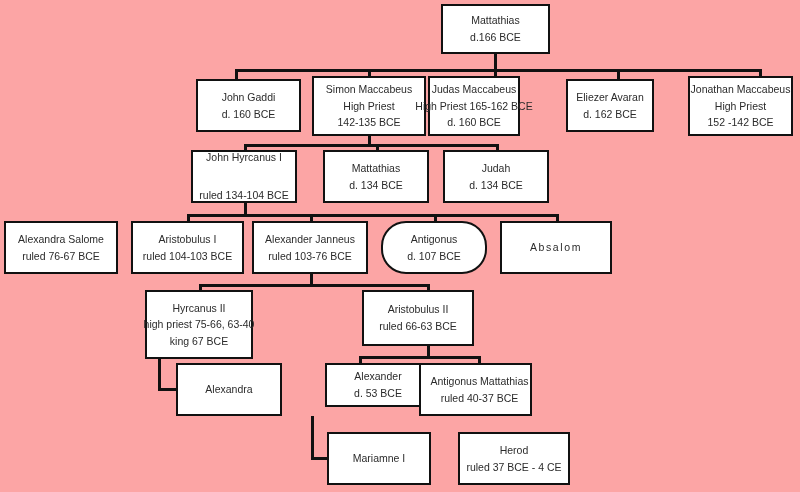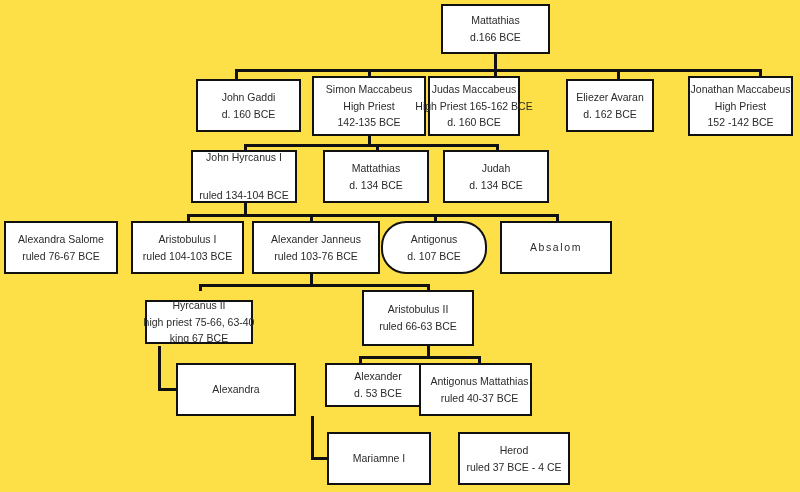--- a/index.html
+++ b/index.html
@@ -7,21 +7,21 @@
     padding: 0;
     background: #ffffff;
   }
   body {
     font-family: "Liberation Sans", sans-serif;
   }
   #chart {
     position: relative;
     width: 800px;
     height: 492px;
-    background: #fde047;
+    background: #fca5a5;
     overflow: hidden;
   }
   .node {
     position: absolute;
     box-sizing: border-box;
     border: 2.5px solid #111111;
     background: #ffffff;
     display: flex;
     flex-direction: column;
     align-items: center;
@@ -124,41 +124,41 @@
       <span class="ln">d. 134 BCE</span>
     </div>
     <div class="node" style="left: 4px; top: 221px; width: 114px; height: 53px;">
       <span class="ln">Alexandra Salome</span>
       <span class="ln">ruled 76-67 BCE</span>
     </div>
     <div class="node" style="left: 131px; top: 221px; width: 113px; height: 53px;">
       <span class="ln">Aristobulus I</span>
       <span class="ln">ruled 104-103 BCE</span>
     </div>
-    <div class="node" style="left: 252px; top: 221px; width: 128px; height: 53px;">
+    <div class="node" style="left: 252px; top: 221px; width: 116px; height: 53px;">
       <span class="ln">Alexander Janneus</span>
       <span class="ln">ruled 103-76 BCE</span>
     </div>
     <div class="node" style="left: 381px; top: 221px; width: 106px; height: 53px; border-radius: 25px;">
       <span class="ln">Antigonus</span>
       <span class="ln">d. 107 BCE</span>
     </div>
     <div class="node spaced" style="left: 500px; top: 221px; width: 112px; height: 53px;">
       <span class="ln">Absalom</span>
     </div>
-    <div class="node overflow" style="left: 145px; top: 290px; width: 108px; height: 44px; margin-top: 10px;">
+    <div class="node overflow" style="left: 145px; top: 290px; width: 108px; height: 69px;">
       <span class="ln">Hyrcanus II</span>
       <span class="ln">high priest  75-66, 63-40</span>
       <span class="ln">king 67 BCE</span>
     </div>
     <div class="node" style="left: 362px; top: 290px; width: 112px; height: 56px;">
       <span class="ln">Aristobulus II</span>
       <span class="ln">ruled 66-63 BCE</span>
     </div>
-    <div class="node" style="left: 176px; top: 363px; width: 120px; height: 53px;">
+    <div class="node" style="left: 176px; top: 363px; width: 106px; height: 53px;">
       <span class="ln">Alexandra</span>
     </div>
     <div class="node" style="left: 325px; top: 363px; width: 106px; height: 44px;">
       <span class="ln">Alexander</span>
       <span class="ln">d. 53 BCE</span>
     </div>
     <div class="node" style="left: 419px; top: 363px; width: 113px; height: 53px; padding-left: 8px;">
       <span class="ln">Antigonus  Mattathias</span>
       <span class="ln">ruled 40-37 BCE</span>
     </div>

